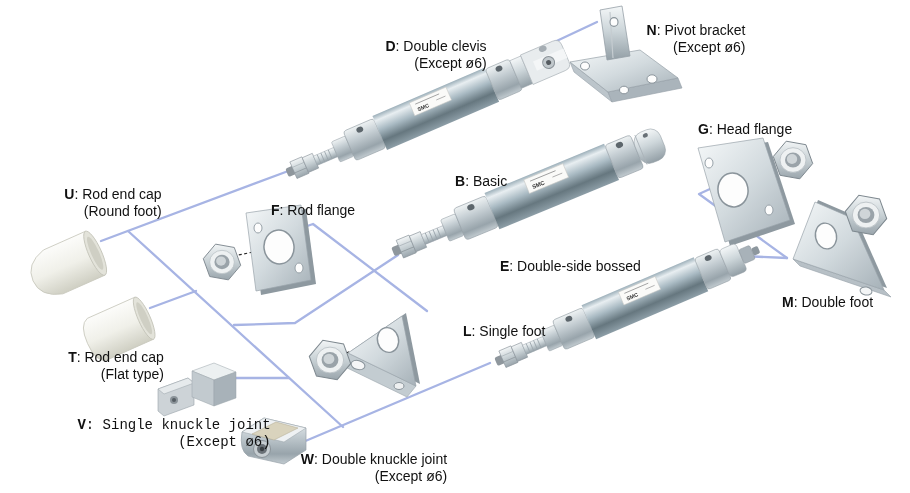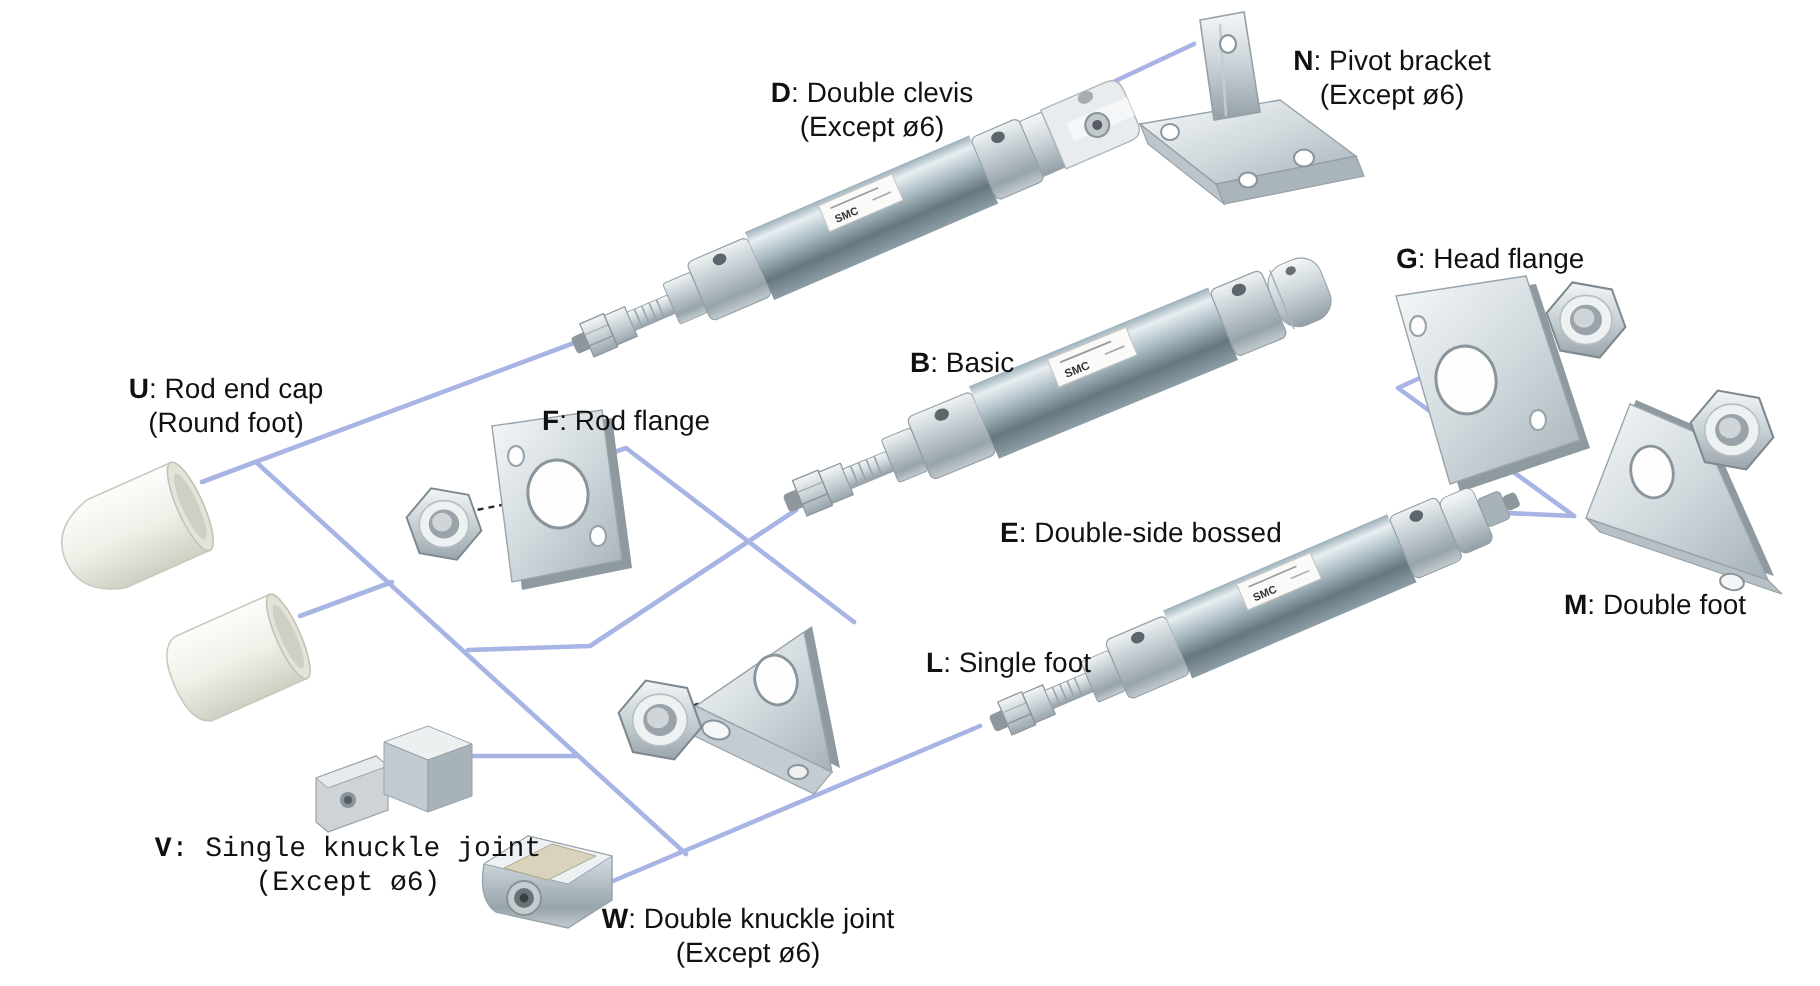--- a/index.html
+++ b/index.html
@@ -1,21 +1,21 @@
 <!DOCTYPE html>
 <html><head>
 <meta charset="utf-8">
 <style>
   html,body{margin:0;padding:0;background:#ffffff;}
   #stage{position:relative;width:910px;height:493px;background:#ffffff;overflow:hidden;
          font-family:"Liberation Sans", sans-serif;}
   #art{position:absolute;left:0;top:0;}
   .plabel{position:absolute;font-size:14px;line-height:17px;color:#111;white-space:nowrap;}
   .plabel .plkey{font-weight:700;}
-  .ctr{transform:translateX(-50%);text-align:center;}
+  .ctr{transform:translateX(-50%);text-align:right;}
   #lbl-d{left:436px;top:38px;}
   #lbl-n{left:696px;top:22px;}
   #lbl-b{left:455px;top:173px;}
   #lbl-g{left:698px;top:121px;}
   #lbl-u{left:113px;top:186px;}
   #lbl-f{left:271px;top:202px;}
   #lbl-e{left:500px;top:258px;}
   #lbl-m{left:782px;top:294px;}
   #lbl-t{left:116px;top:349px;}
   #lbl-l{left:422px;top:323px;padding-left:41px;}
@@ -241,20 +241,24 @@
 </div>
 <div class="plabel" id="lbl-f">
   <span class="plkey">F</span><span>: Rod flange</span>
 </div>
 <div class="plabel" id="lbl-e">
   <span class="plkey">E</span><span>: Double-side bossed</span>
 </div>
 <div class="plabel" id="lbl-m">
   <span class="plkey">M</span><span>: Double foot</span>
 </div>
+<div class="plabel ctr" id="lbl-t">
+  <span class="plkey">T</span><span>: Rod end cap</span>
+  <div>(Flat type)</div>
+</div>
 <div class="plabel" id="lbl-l">
   <span class="plkey">L</span><span>: Single foot</span>
 </div>
 <div class="plabel ctr" id="lbl-v">
   <span class="plkey">V</span><span>: Single knuckle joint</span>
   <div>(Except ø6)</div>
 </div>
 <div class="plabel ctr" id="lbl-w">
   <span class="plkey">W</span><span>: Double knuckle joint</span>
   <div>(Except ø6)</div>

